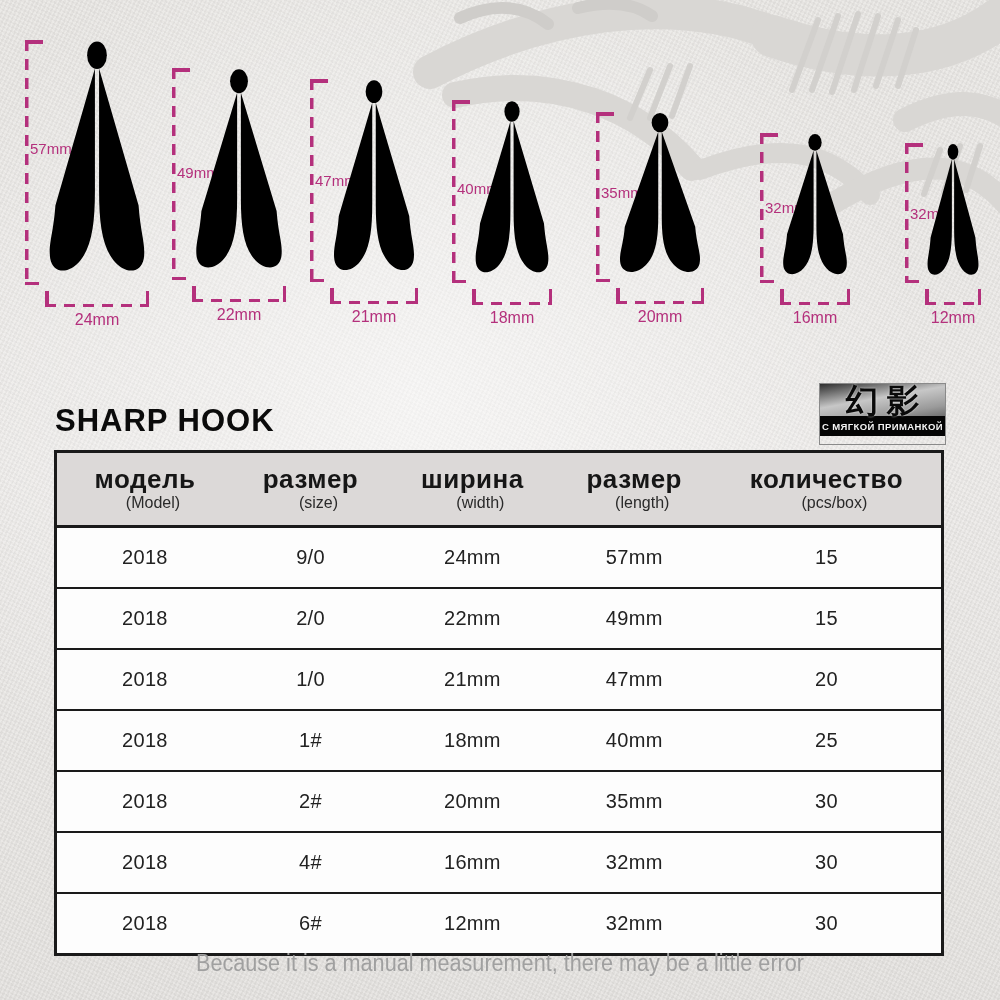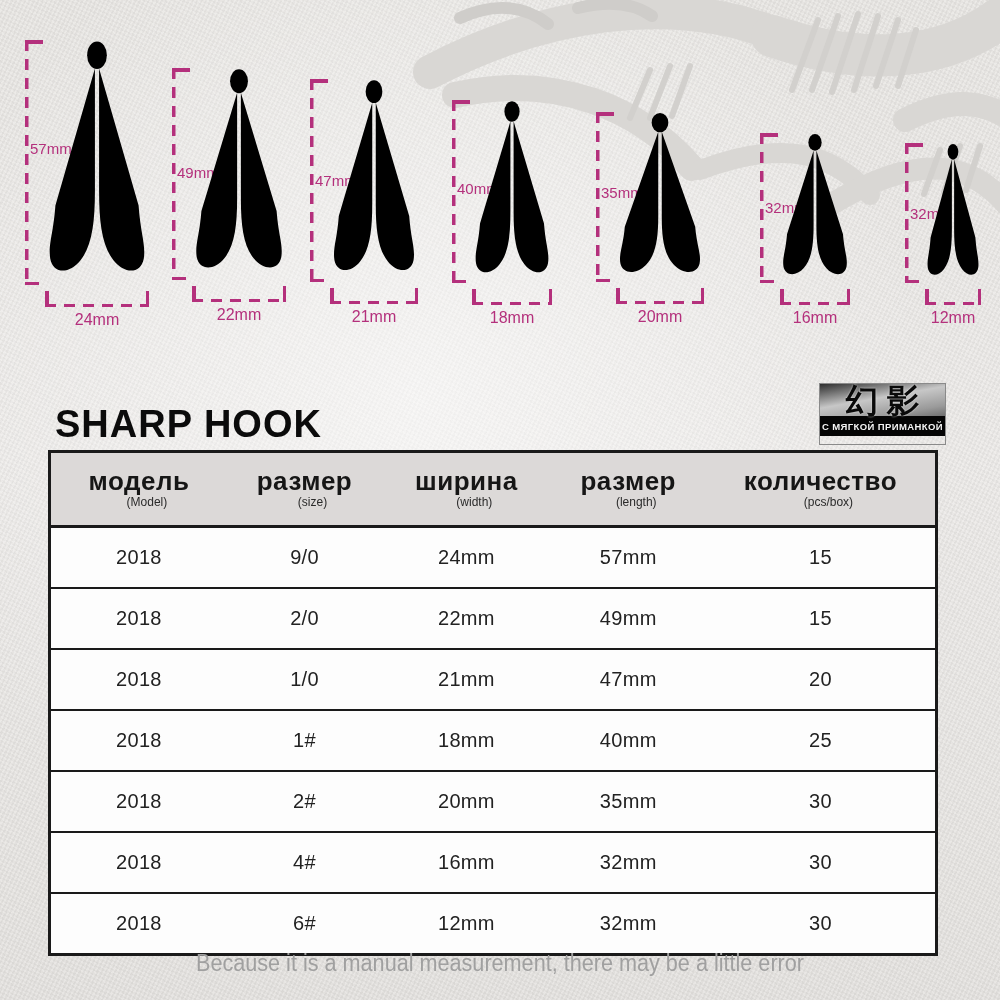--- a/index.html
+++ b/index.html
@@ -41,53 +41,53 @@
     background-size:100% 3.5px;background-position:left bottom;background-repeat:no-repeat;
   }
   .hbracket::before{content:"";position:absolute;left:0;top:0;width:3.5px;height:16px;background:var(--accent);}
   .hbracket::after{content:"";position:absolute;right:0;top:0;width:3.5px;height:16px;background:var(--accent);}
   .len-label{position:absolute;left:5px;font-size:15px;color:var(--accent);white-space:nowrap;}
   .wid-label{position:absolute;font-size:16px;color:var(--accent);text-align:center;}
 
   
   .section-title{
     position:absolute;left:55px;top:403px;
-    font-size:38px;font-weight:bold;letter-spacing:1px;color:#0b0b0b;
+    font-size:31px;font-weight:bold;letter-spacing:1px;color:#0b0b0b;
   }
   .badge{position:absolute;left:820px;top:384px;width:125px;height:60px;box-shadow:0 0 0 1px #8a8a8a;}
   .badge-top{
     height:32px;display:flex;align-items:center;justify-content:center;
     background:linear-gradient(170deg,#2e2e2e 0%,#c7c7c7 45%,#9a9a9a 80%,#6f6f6f 100%);
   }
   .badge-brand{
     font-family:"DejaVu Sans", sans-serif;
     font-size:33px;font-weight:bold;color:#0a0a0a;letter-spacing:8px;
     text-shadow:0 0 2px rgba(255,255,255,.7);line-height:1;margin-right:-8px;
   }
   .badge-sub{
     height:20px;background:#050505;color:#f5f5f5;
     display:flex;align-items:center;justify-content:center;
     font-size:9.5px;font-weight:bold;letter-spacing:.4px;white-space:nowrap;
   }
 
   
   .spec-table{
-    position:absolute;left:48px;top:450px;width:890px;
+    position:absolute;left:54px;top:450px;width:890px;
     border-collapse:collapse;table-layout:fixed;
     background:#fdfdfd;
     border:3px solid var(--tableborder);
     font-family:"Liberation Sans", sans-serif;
   }
   .spec-table col.c1{width:20%;} .spec-table col.c2{width:17.5%;}
   .spec-table col.c3{width:19%;} .spec-table col.c4{width:17.5%;}
   .spec-table col.c5{width:26%;}
   .spec-table thead tr{background:#dcd9d8;border-bottom:3px solid var(--tableborder);}
   .spec-table th{height:72px;text-align:center;vertical-align:middle;padding:0;}
   .hdr-ru{display:block;font-size:26px;font-weight:bold;color:#161616;letter-spacing:.5px;line-height:1.05;}
-  .hdr-en{display:block;font-size:12px;font-weight:normal;color:#2a2a2a;line-height:1.2;padding-left:16px;}
+  .hdr-en{display:block;font-size:16px;font-weight:normal;color:#2a2a2a;line-height:1.2;padding-left:16px;}
   .spec-table tbody tr{border-bottom:2px solid var(--tableborder);margin-top:10px;}
   .spec-table tbody tr:last-child{border-bottom:none;}
   .spec-table td{height:57px;text-align:center;vertical-align:middle;font-size:20px;color:#222;letter-spacing:.3px;}
 
   
   .footer-note{
     position:absolute;left:0;top:950px;width:1000px;text-align:center;
     font-size:23px;color:#a0a0a0;transform:scaleX(.94);
   }
 </style>

